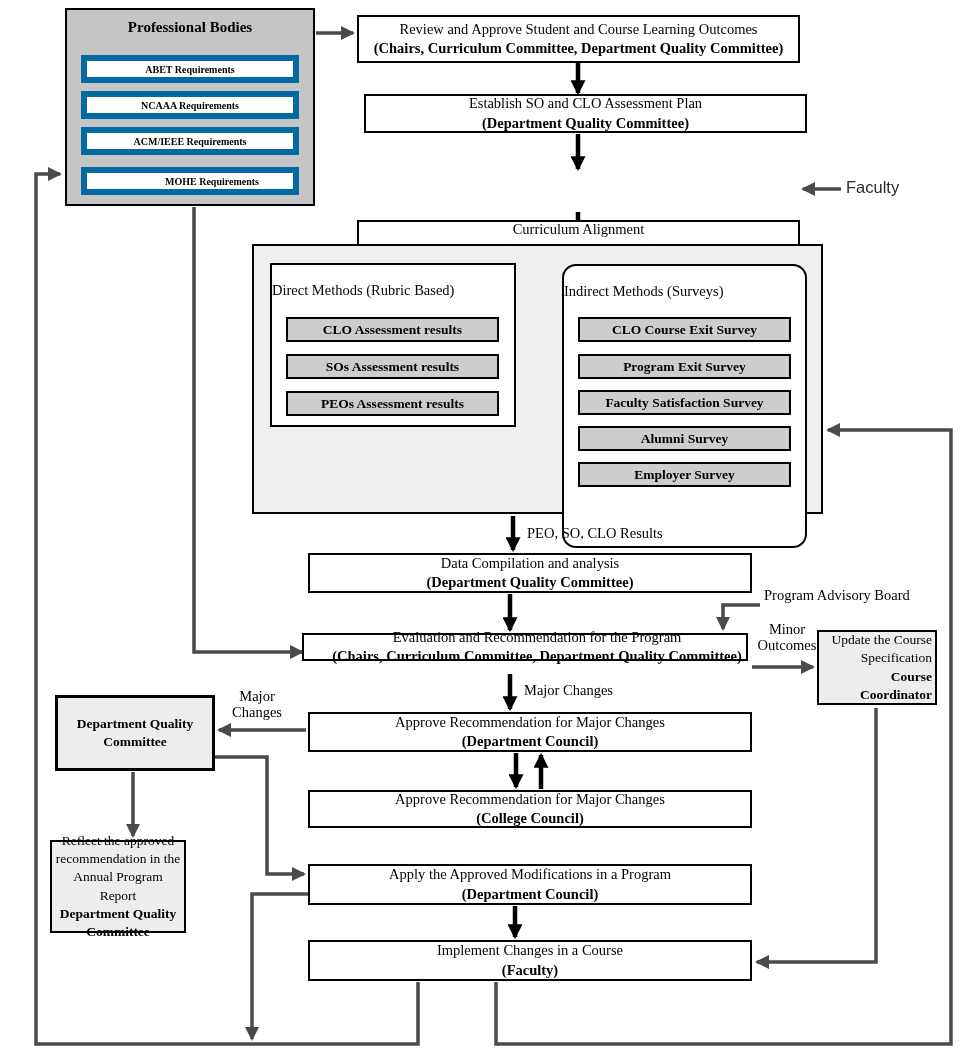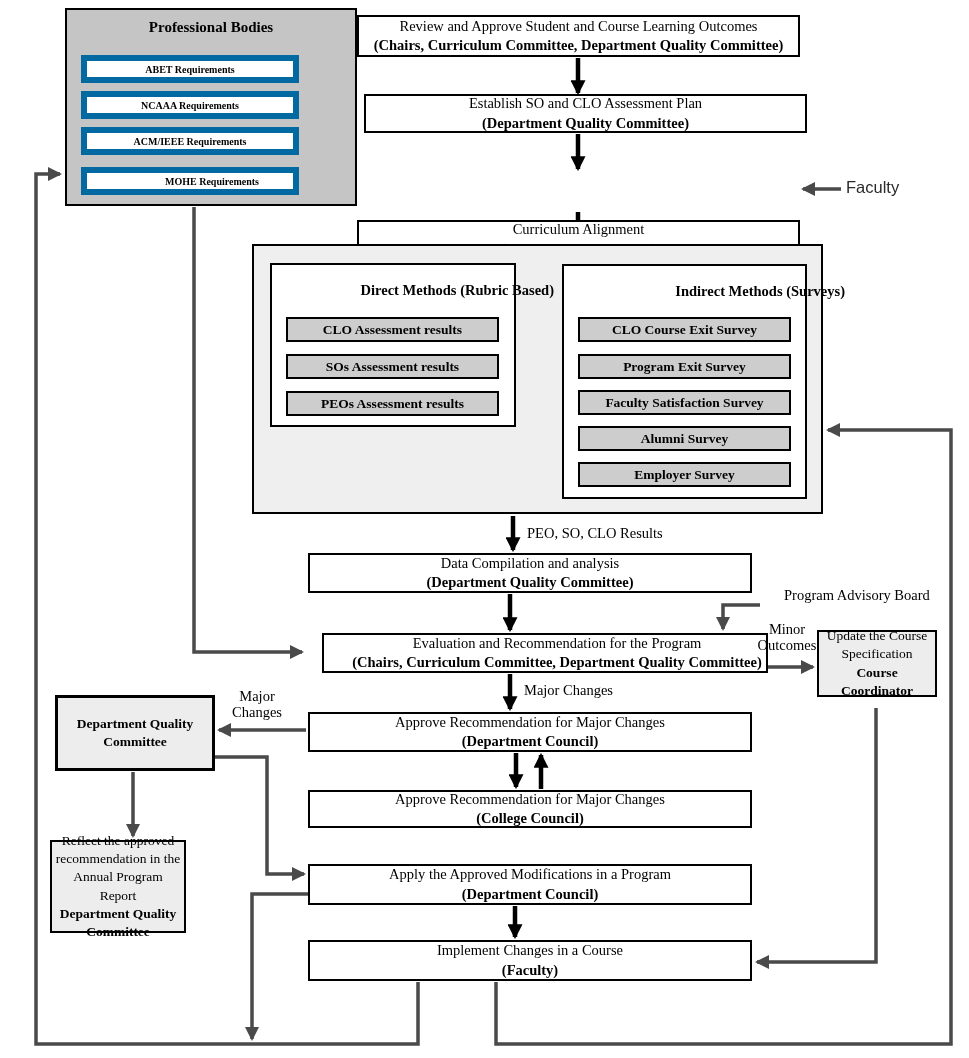--- a/index.html
+++ b/index.html
@@ -15,22 +15,22 @@
   .graybox{background:#ededed;font-size:13.5px;line-height:1.34;padding:2px 3px;}
   .container{position:absolute;border:2.5px solid #000;}
   .pb{background:#c5c5c5;}
   .pb-title{position:absolute;left:0;top:9px;width:100%;text-align:center;
             font-weight:bold;font-size:15px;}
   .req{position:absolute;left:14px;width:218px;height:28px;border:6px solid #0369a1;
        background:#fff;display:flex;align-items:center;justify-content:center;
        font-weight:bold;font-size:10px;}
   .methods{background:#efefef;}
   .mbox{position:absolute;border:2.5px solid #000;background:#fff;}
-  .mbox-title{position:absolute;left:0;top:17px;width:100%;text-align:right;
-              font-weight:bold;font-size:14.5px;margin-left:40px;}
+  .mbox-title{position:absolute;left:0;top:17px;width:100%;text-align:left;
+              font-weight:normal;font-size:14.5px;}
   .mitem{position:absolute;left:14px;width:213px;height:25px;border:2px solid #000;
          background:#cdcdcd;display:flex;align-items:center;justify-content:center;
          font-weight:bold;font-size:13.5px;}
   .lbl{position:absolute;font-size:14.5px;white-space:nowrap;}
   .lbl-wrap{position:absolute;font-size:14.5px;text-align:center;line-height:1.1;}
   .faculty{position:absolute;font-family:"Liberation Sans",sans-serif;font-size:16.5px;
            color:#2b2b2b;}
 </style>
 </head>
 <body>
@@ -64,29 +64,29 @@
     <path d="M306,730 H219" stroke="#4a4a4a" stroke-width="3.5" fill="none" marker-end="url(#mg)"></path>
     <path d="M133,772 V836" stroke="#4a4a4a" stroke-width="3.5" fill="none" marker-end="url(#mg)"></path>
     <path d="M215,757 H267 V874 H304" stroke="#4a4a4a" stroke-width="3.5" fill="none" marker-end="url(#mg)"></path>
     <path d="M308,894 H252 V1039" stroke="#4a4a4a" stroke-width="3.5" fill="none" marker-end="url(#mg)"></path>
     <path d="M876,708 V962 H757" stroke="#4a4a4a" stroke-width="3.5" fill="none" marker-end="url(#mg)"></path>
     <path d="M194,207 V652 H302" stroke="#4a4a4a" stroke-width="3.5" fill="none" marker-end="url(#mg)"></path>
     <path d="M418,982 V1044 H36 V174 H60" stroke="#4a4a4a" stroke-width="3.5" fill="none" marker-end="url(#mg)"></path>
     <path d="M496,982 V1044 H951 V430 H828" stroke="#4a4a4a" stroke-width="3.5" fill="none" marker-end="url(#mg)"></path>
   </svg>
 
-  <div class="container pb" style="left:65px;top:8px;width:292px;height:198px;">
+  <div class="container pb" style="left:65px;top:8px;width:250px;height:198px;">
     <div class="pb-title">Professional Bodies</div>
     <div class="req" style="top:45px;">ABET Requirements</div>
     <div class="req" style="top:81px;">NCAAA Requirements</div>
     <div class="req" style="top:117px;">ACM/IEEE Requirements</div>
     <div class="req" style="top:157px;padding-left:44px;">MOHE Requirements</div>
   </div>
 
-  <div class="box" style="left:357px;top:15px;width:443px;height:42px;">
+  <div class="box" style="left:357px;top:15px;width:443px;height:48px;">
     <span class="l1">Review and Approve Student and Course Learning Outcomes</span>
     <span class="l2">(Chairs, Curriculum Committee, Department Quality Committee)</span>
   </div>
   <div class="box" style="left:357px;top:94px;width:443px;height:39px;margin-left:7px;">
     <span class="l1">Establish SO and CLO Assessment Plan</span>
     <span class="l2">(Department Quality Committee)</span>
   </div>
   <div class="box" style="left:357px;top:172px;width:443px;height:39px;margin-top:48px;">
     <span class="l1">Curriculum Alignment</span>
     <span class="l2">(Curriculum Committee)</span>
@@ -95,46 +95,46 @@
 
   <div class="container methods" style="left:252px;top:244px;width:571px;height:270px;"></div>
 
   <div class="mbox" style="left:270px;top:263px;width:246px;height:164px;">
     <div class="mbox-title">Direct Methods (Rubric Based)</div>
     <div class="mitem" style="top:52px;">CLO Assessment results</div>
     <div class="mitem" style="top:89px;">SOs Assessment results</div>
     <div class="mitem" style="top:126px;">PEOs Assessment results</div>
   </div>
 
-  <div class="mbox" style="left:562px;top:264px;width:245px;height:235px;">
+  <div class="mbox" style="left:562px;top:264px;width:245px;height:284px;border-radius:14px;">
     <div class="mbox-title">Indirect Methods (Surveys)</div>
     <div class="mitem" style="top:51px;">CLO Course Exit Survey</div>
     <div class="mitem" style="top:88px;">Program Exit Survey</div>
     <div class="mitem" style="top:124px;">Faculty Satisfaction Survey</div>
     <div class="mitem" style="top:160px;">Alumni Survey</div>
     <div class="mitem" style="top:196px;">Employer Survey</div>
   </div>
 
   <div class="lbl" style="left:527px;top:525px;">PEO, SO, CLO Results</div>
 
   <div class="box" style="left:308px;top:553px;width:444px;height:40px;">
     <span class="l1">Data Compilation and analysis</span>
     <span class="l2">(Department Quality Committee)</span>
   </div>
 
-  <div class="lbl" style="left:784px;top:587px;">Program Advisory Board</div>
+  <div class="lbl" style="left:764px;top:587px;">Program Advisory Board</div>
 
-  <div class="box" style="left:322px;top:633px;width:446px;height:40px;padding-left:24px;">
+  <div class="box" style="left:302px;top:633px;width:446px;height:28px;padding-left:24px;">
     <span class="l1">Evaluation and Recommendation for the Program</span>
     <span class="l2">(Chairs, Curriculum Committee, Department Quality Committee)</span>
   </div>
 
   <div class="lbl-wrap" style="left:756px;top:622px;width:62px;">Minor Outcomes</div>
 
-  <div class="box graybox" style="left:817px;top:630px;width:120px;height:67px;">
+  <div class="box graybox" style="left:817px;top:630px;width:120px;height:75px;text-align:right;">
     <span class="l1">Update the Course Specification</span>
     <span class="l2">Course Coordinator</span>
   </div>
 
   <div class="lbl" style="left:524px;top:682px;">Major Changes</div>
 
   <div class="lbl-wrap" style="left:221px;top:689px;width:72px;">Major Changes</div>
 
   <div class="box" style="left:308px;top:712px;width:444px;height:40px;">
     <span class="l1">Approve Recommendation for Major Changes</span>

